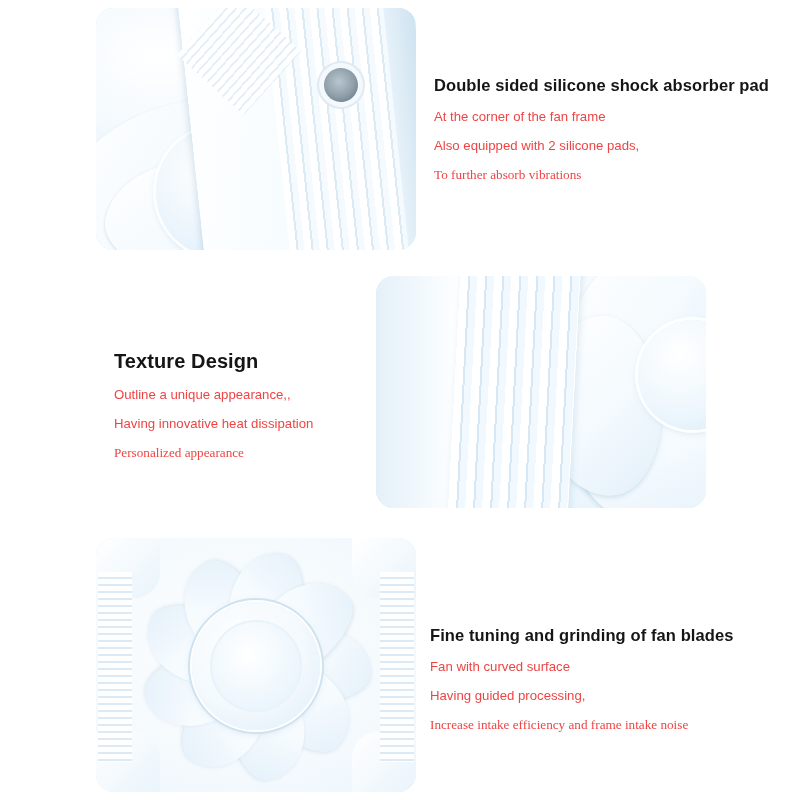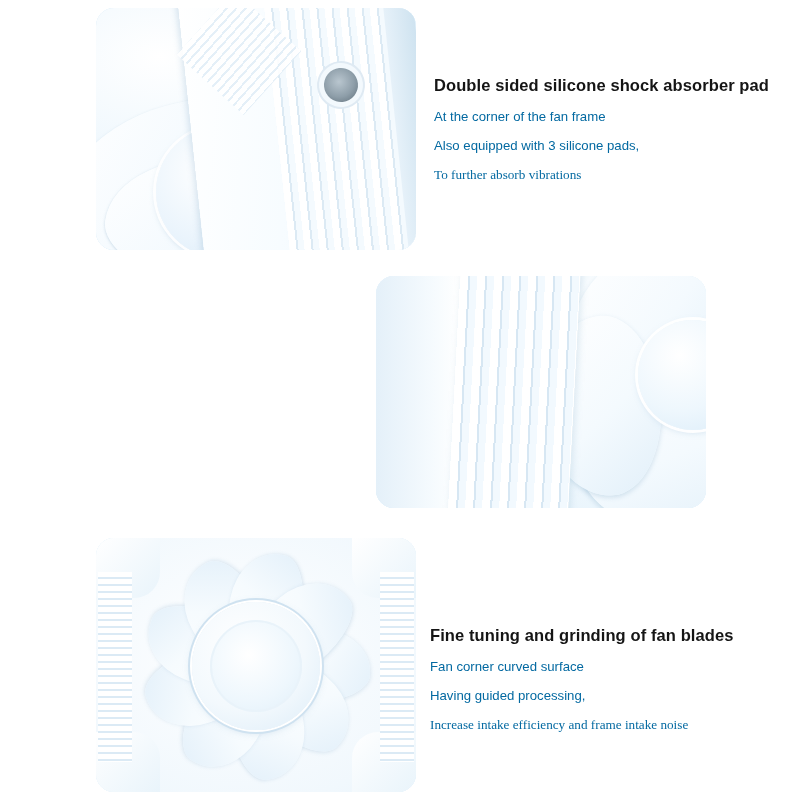--- a/index.html
+++ b/index.html
@@ -45,21 +45,21 @@
     color: #151515;
     margin: 0 0 14px 0;
     letter-spacing: 0.1px;
     white-space: nowrap;
   }
   .feature-title.big {
     font-size: 20px;
   }
   .feature-line {
     font-size: 13.2px;
-    color: #0369a1;
+    color: #ef4444;
     margin: 0 0 14px 0;
     white-space: nowrap;
   }
   .feature-line:last-child { margin-bottom: 0; font-family: Liberation Serif, serif; }
 
   
   #photo-1 { left: 96px; top: 8px; width: 320px; height: 242px; }
   .p1-bg {
     position: absolute; inset: 0;
     background:
@@ -260,36 +260,42 @@
       <div class="p1-ribs"></div>
       <div class="p1-ribs2"></div>
       <div class="p1-edge"></div>
       <div class="p1-screwhole"></div>
     </div>
   </div>
 
   <div class="textblock" id="text-1">
     <h3 class="feature-title">Double sided silicone shock absorber pad</h3>
     <p class="feature-line">At the corner of the fan frame</p>
-    <p class="feature-line">Also equipped with 3 silicone pads,</p>
+    <p class="feature-line">Also equipped with 2 silicone pads,</p>
     <p class="feature-line">To further absorb vibrations</p>
   </div>
 
   <div class="photo" id="photo-2">
     <div class="photo-inner">
       <div class="p2-bg"></div>
       <div class="p2-left"></div>
       <div class="p2-blade b1"></div>
       <div class="p2-blade b2"></div>
       <div class="p2-blade b3"></div>
       <div class="p2-hub"></div>
       <div class="p2-ribs"></div>
     </div>
   </div>
 
+  <div class="textblock" id="text-2">
+    <h3 class="feature-title big">Texture Design</h3>
+    <p class="feature-line">Outline a unique appearance,,</p>
+    <p class="feature-line">Having innovative heat dissipation</p>
+    <p class="feature-line">Personalized appearance</p>
+  </div>
 
   <div class="photo" id="photo-3">
     <div class="photo-inner">
       <div class="p3-bg"></div>
       <div class="p3-corner tl"></div>
       <div class="p3-corner tr"></div>
       <div class="p3-corner bl"></div>
       <div class="p3-corner br"></div>
       <div class="p3-ribs-l"></div>
       <div class="p3-ribs-r"></div>
@@ -304,18 +310,18 @@
           <div class="p3-blade" style="transform: rotate(280deg);"></div>
           <div class="p3-blade" style="transform: rotate(320deg);"></div>
           <div class="p3-hub-outer"></div>
         <div class="p3-hub-inner"></div>
       </div>
     </div>
   </div>
 
   <div class="textblock" id="text-3">
     <h3 class="feature-title">Fine tuning and grinding of fan blades</h3>
-    <p class="feature-line">Fan corner curved surface</p>
+    <p class="feature-line">Fan with curved surface</p>
     <p class="feature-line">Having guided processing,</p>
     <p class="feature-line">Increase intake efficiency and frame intake noise</p>
   </div>
 
 </div>
 
 </body></html>

